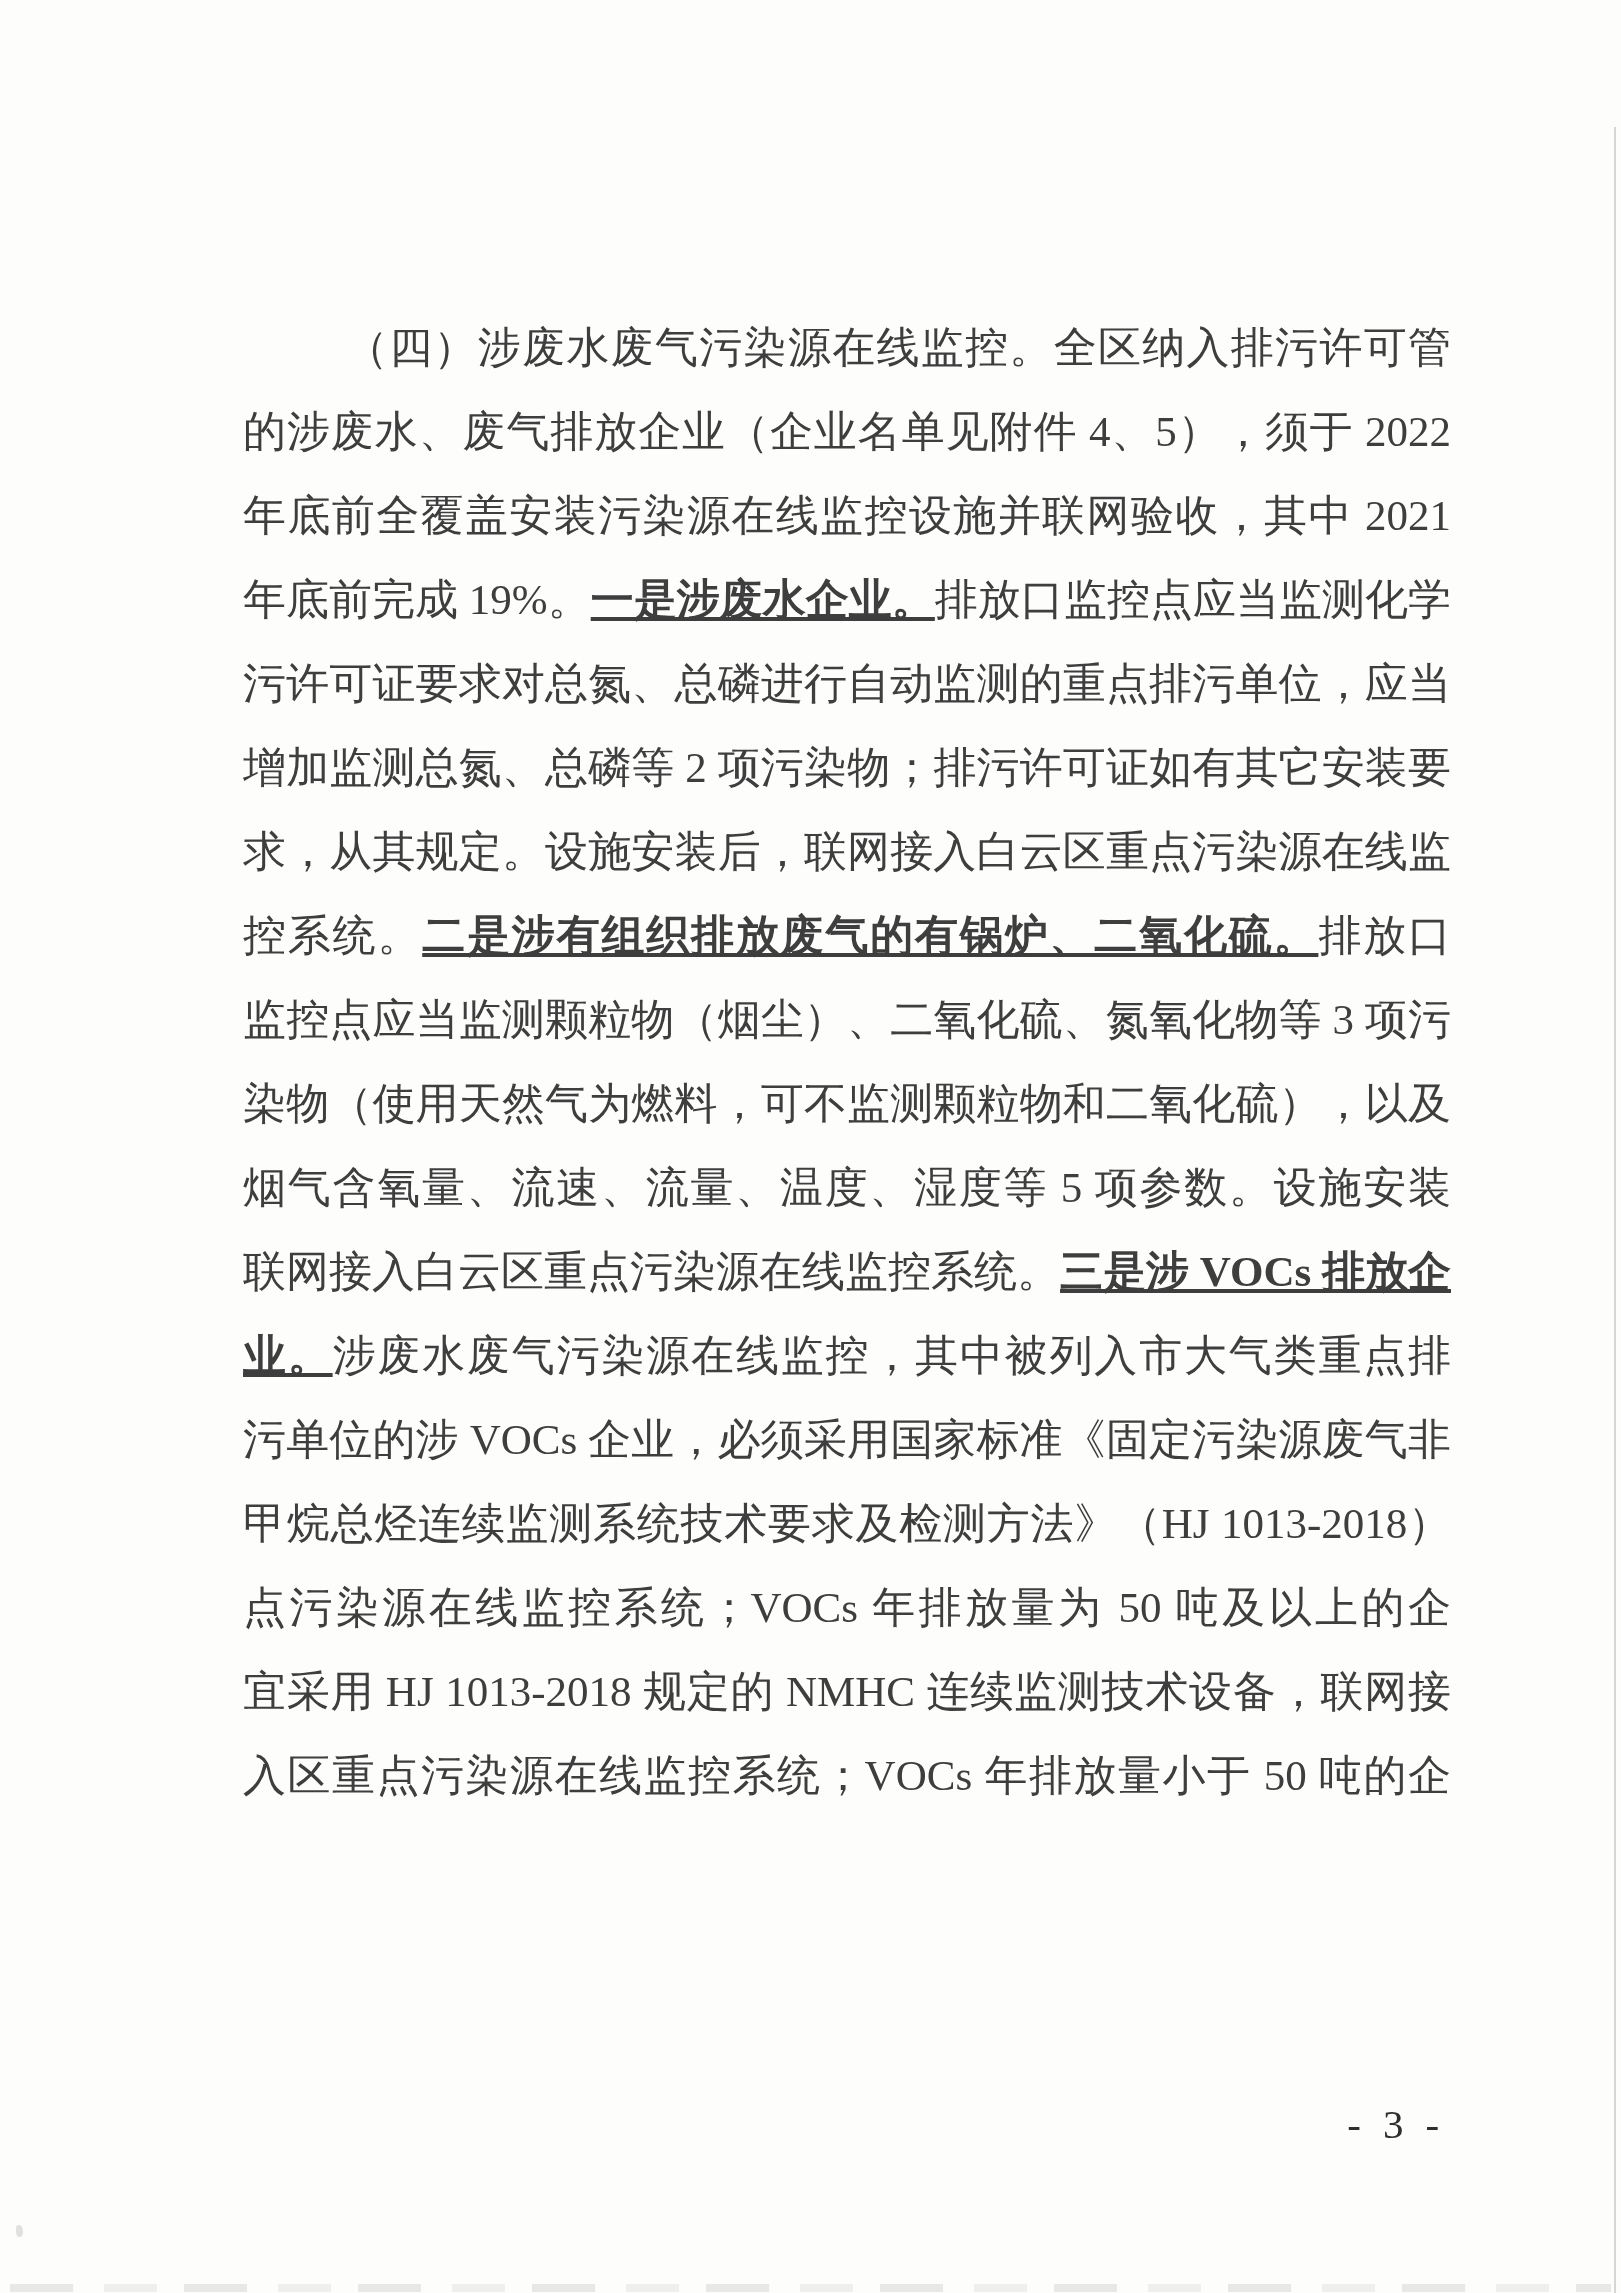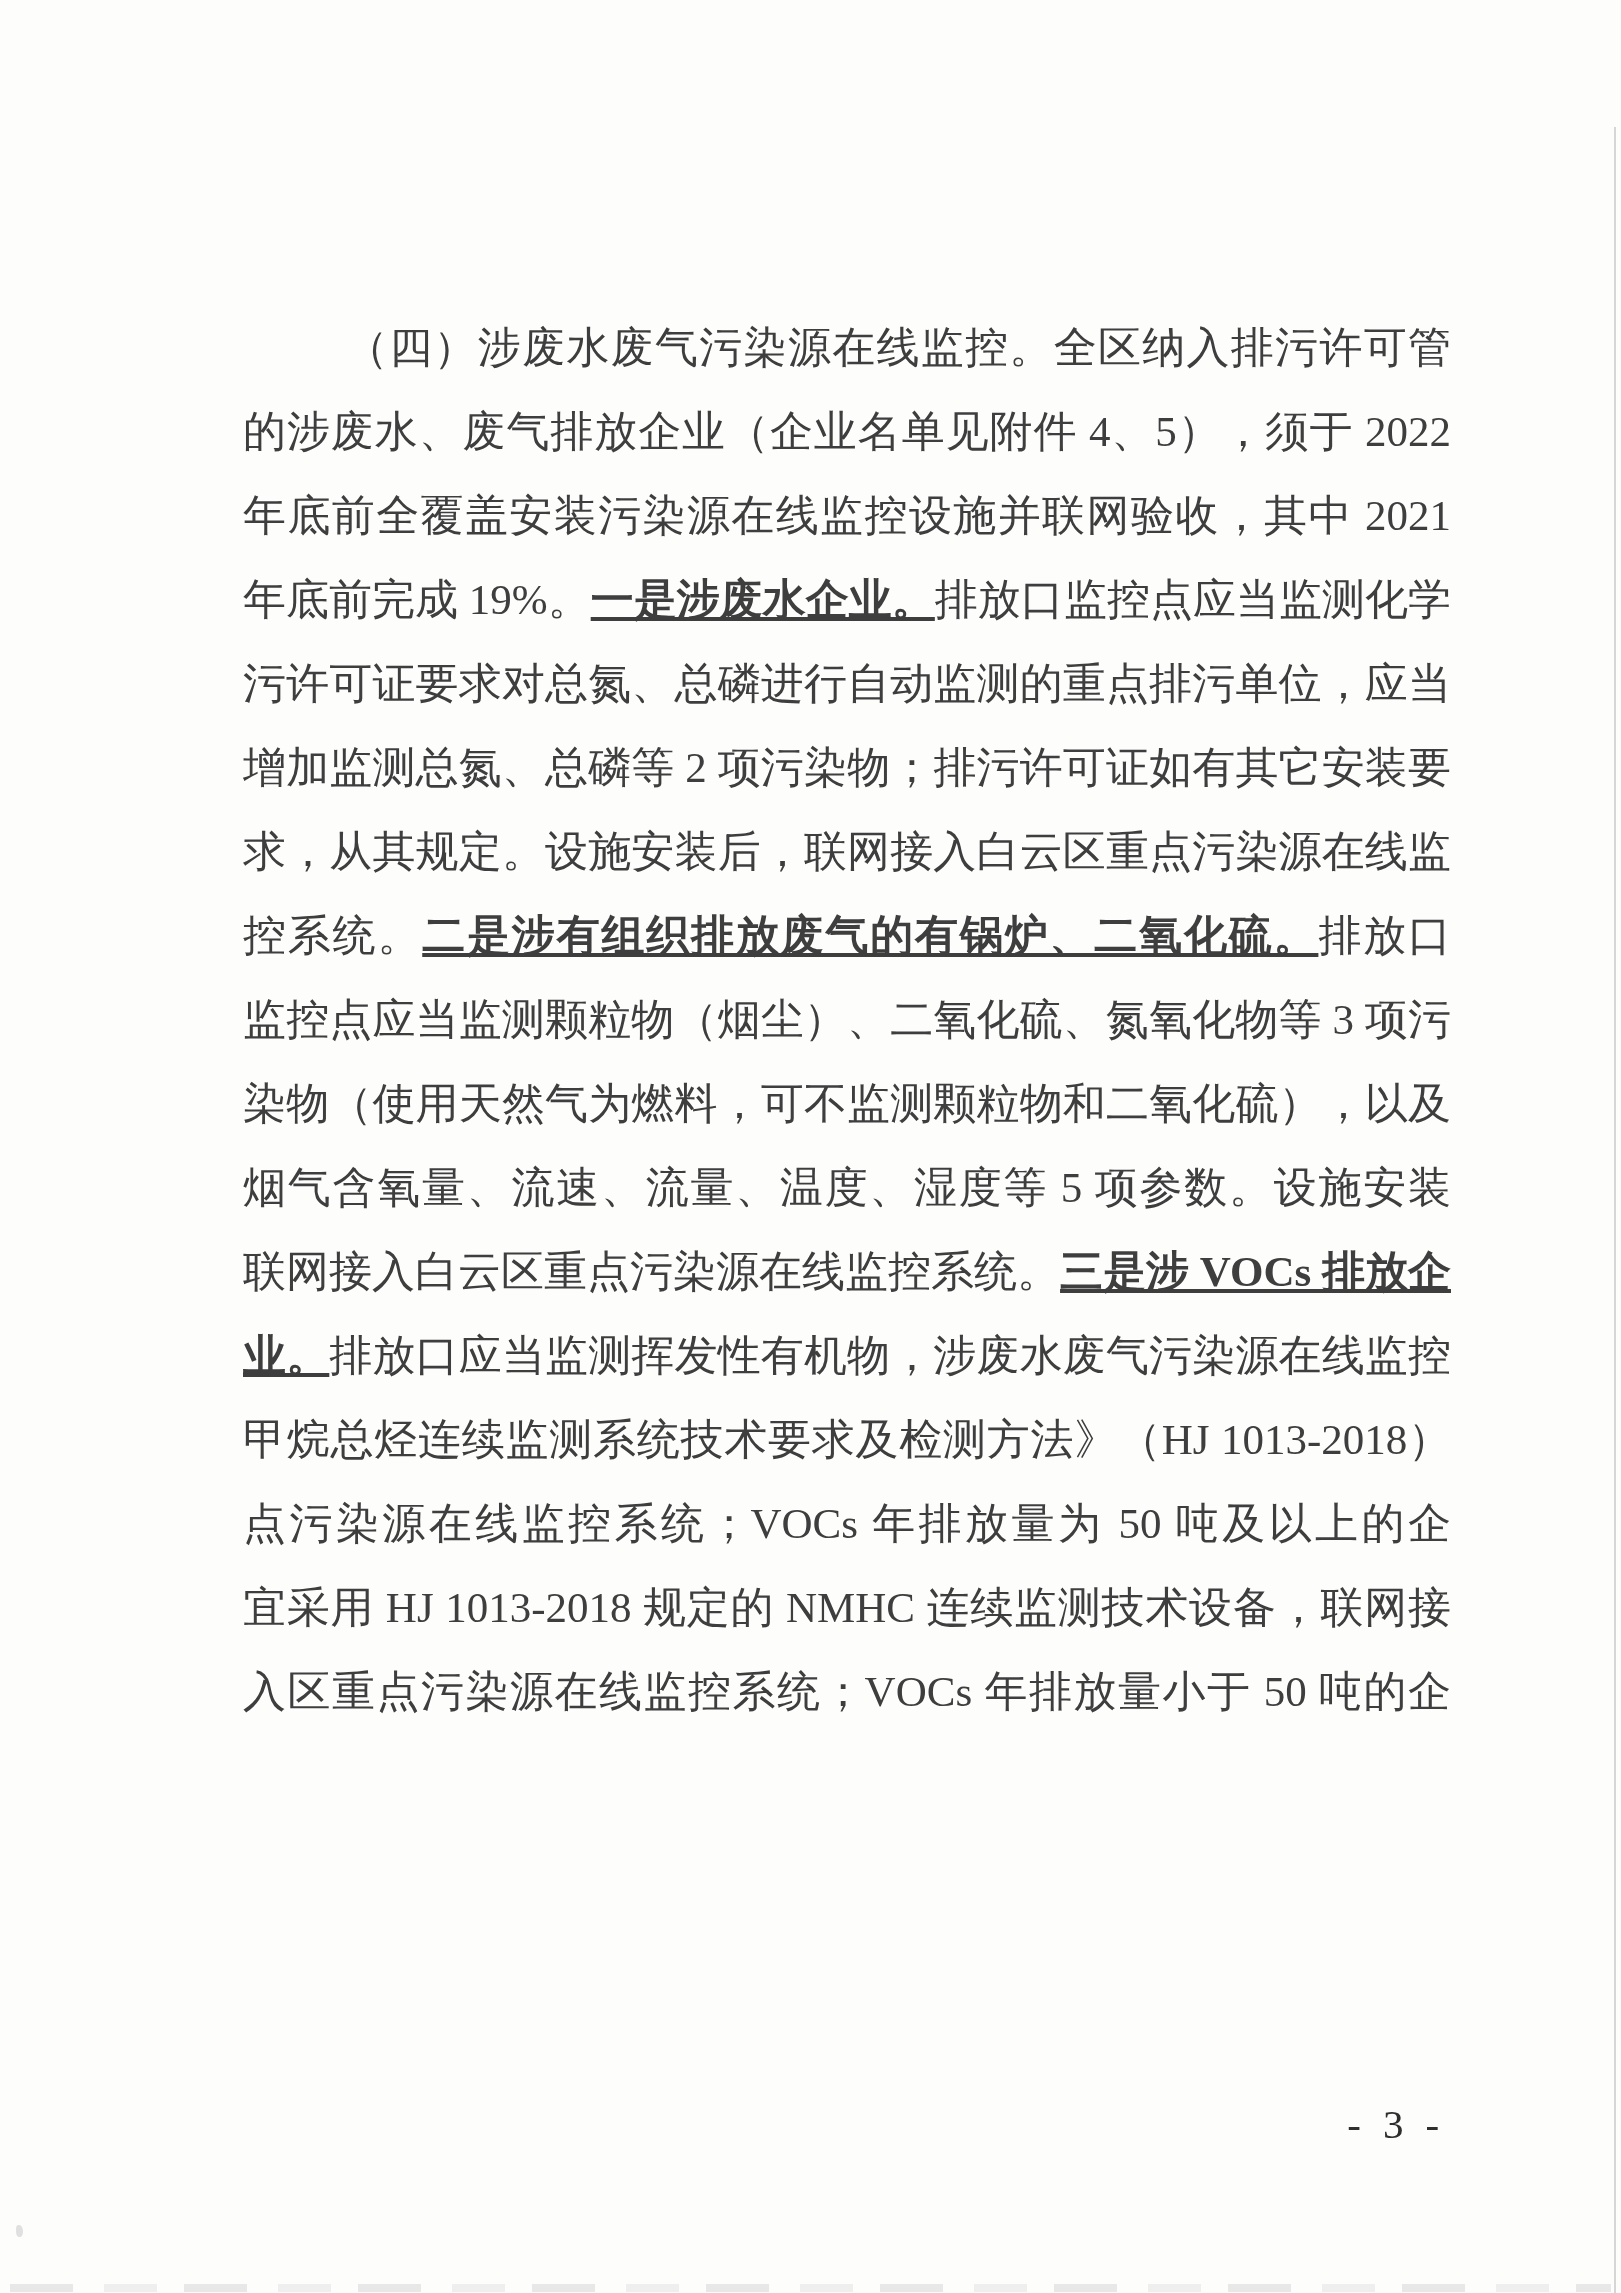--- a/index.html
+++ b/index.html
@@ -88,21 +88,22 @@
       <div class="line"><span>年底前全覆盖安装污染源在线监控设施并联网验收，其中 2021</span></div>
       <div class="line"><span>年底前完成 19%。</span><span class="bold">一是涉废水企业。</span><span>排放口监控点应当监测化学</span></div>
       <div class="line"><span>污许可证要求对总氮、总磷进行自动监测的重点排污单位，应当</span></div>
       <div class="line"><span>增加监测总氮、总磷等 2 项污染物；排污许可证如有其它安装要</span></div>
       <div class="line"><span>求，从其规定。设施安装后，联网接入白云区重点污染源在线监</span></div>
       <div class="line"><span>控系统。</span><span class="bold">二是涉有组织排放废气的有锅炉、二氧化硫。</span><span>排放口</span></div>
       <div class="line"><span>监控点应当监测颗粒物（烟尘）、二氧化硫、氮氧化物等 3 项污</span></div>
       <div class="line"><span>染物（使用天然气为燃料，可不监测颗粒物和二氧化硫），以及</span></div>
       <div class="line"><span>烟气含氧量、流速、流量、温度、湿度等 5 项参数。设施安装后，</span></div>
       <div class="line"><span>联网接入白云区重点污染源在线监控系统。</span><span class="bold">三是涉 VOCs 排放企</span></div>
-      <div class="line"><span class="bold">业。</span><span>排放口应当监测挥发性有机物，涉废水废气污染源在线监控</span></div>
+      <div class="line"><span class="bold">业。</span><span>涉废水废气污染源在线监控，其中被列入市大气类重点排</span></div>
+      <div class="line"><span>污单位的涉 VOCs 企业，必须采用国家标准《固定污染源废气非</span></div>
       <div class="line"><span>甲烷总烃连续监测系统技术要求及检测方法》（HJ 1013-2018）</span></div>
       <div class="line"><span>点污染源在线监控系统；VOCs 年排放量为 50 吨及以上的企业，</span></div>
       <div class="line"><span>宜采用 HJ 1013-2018 规定的 NMHC 连续监测技术设备，联网接</span></div>
       <div class="line"><span>入区重点污染源在线监控系统；VOCs 年排放量小于 50 吨的企</span></div>
     </div>
   <div class="footer-page-number">- 3 -</div>
   <div class="scan-edge-right"></div>
   <div class="scan-bottom"></div>
   <div class="scan-speck"></div>
 </div>

